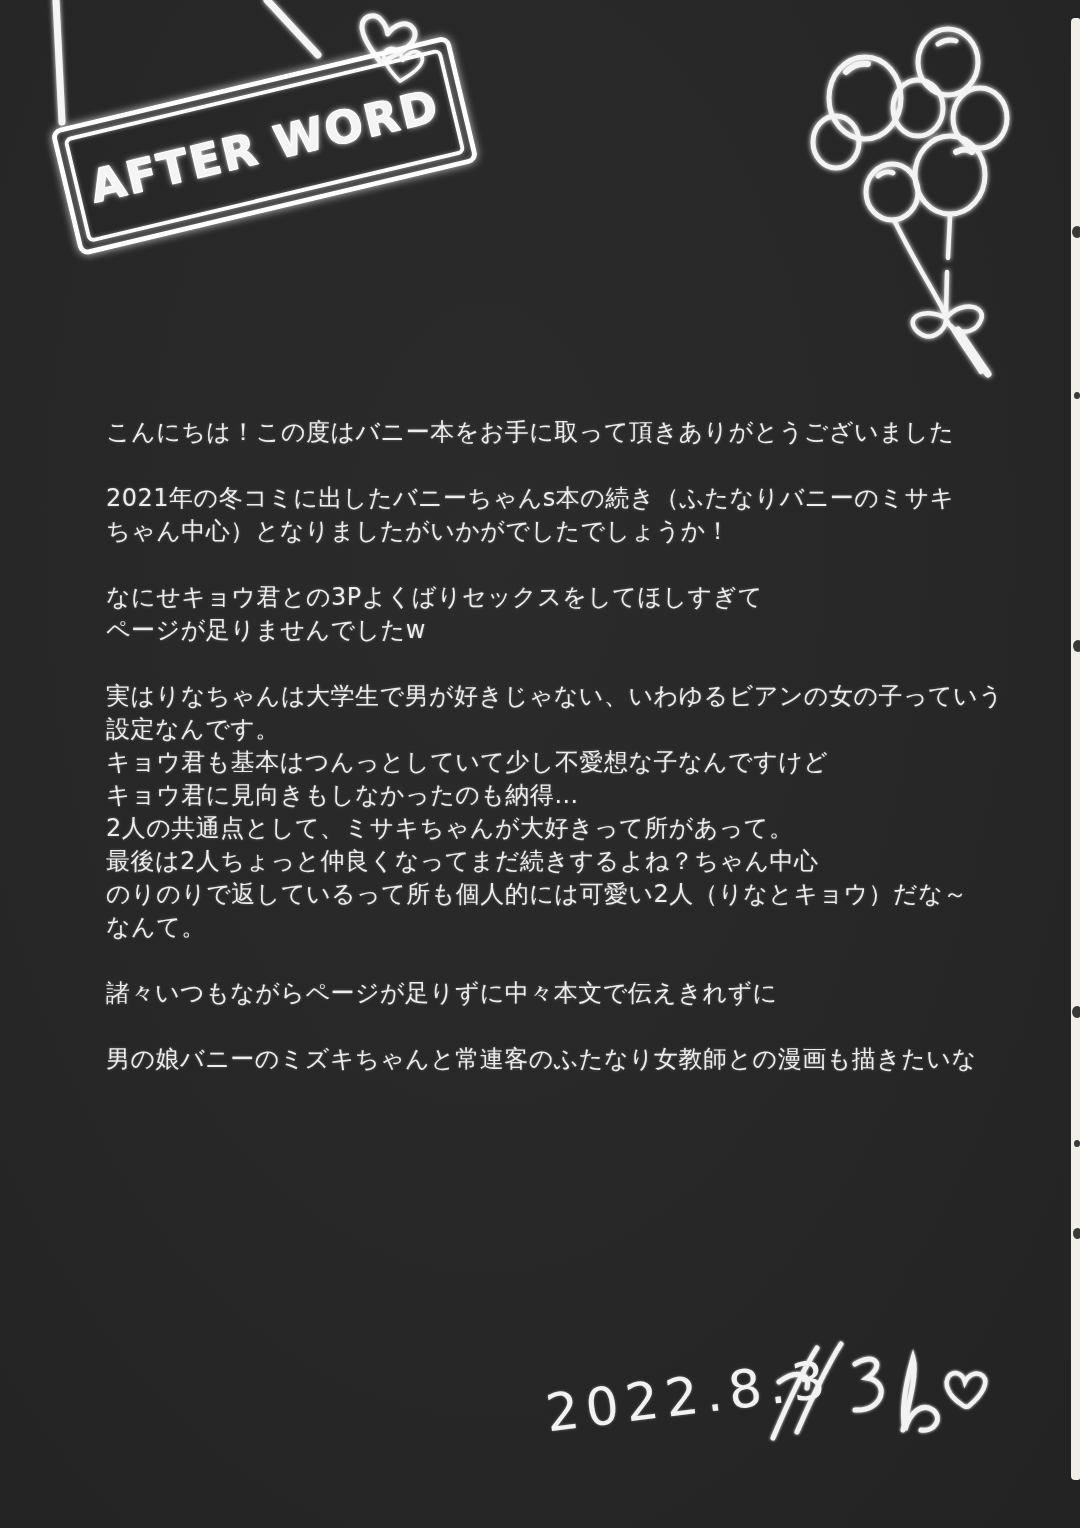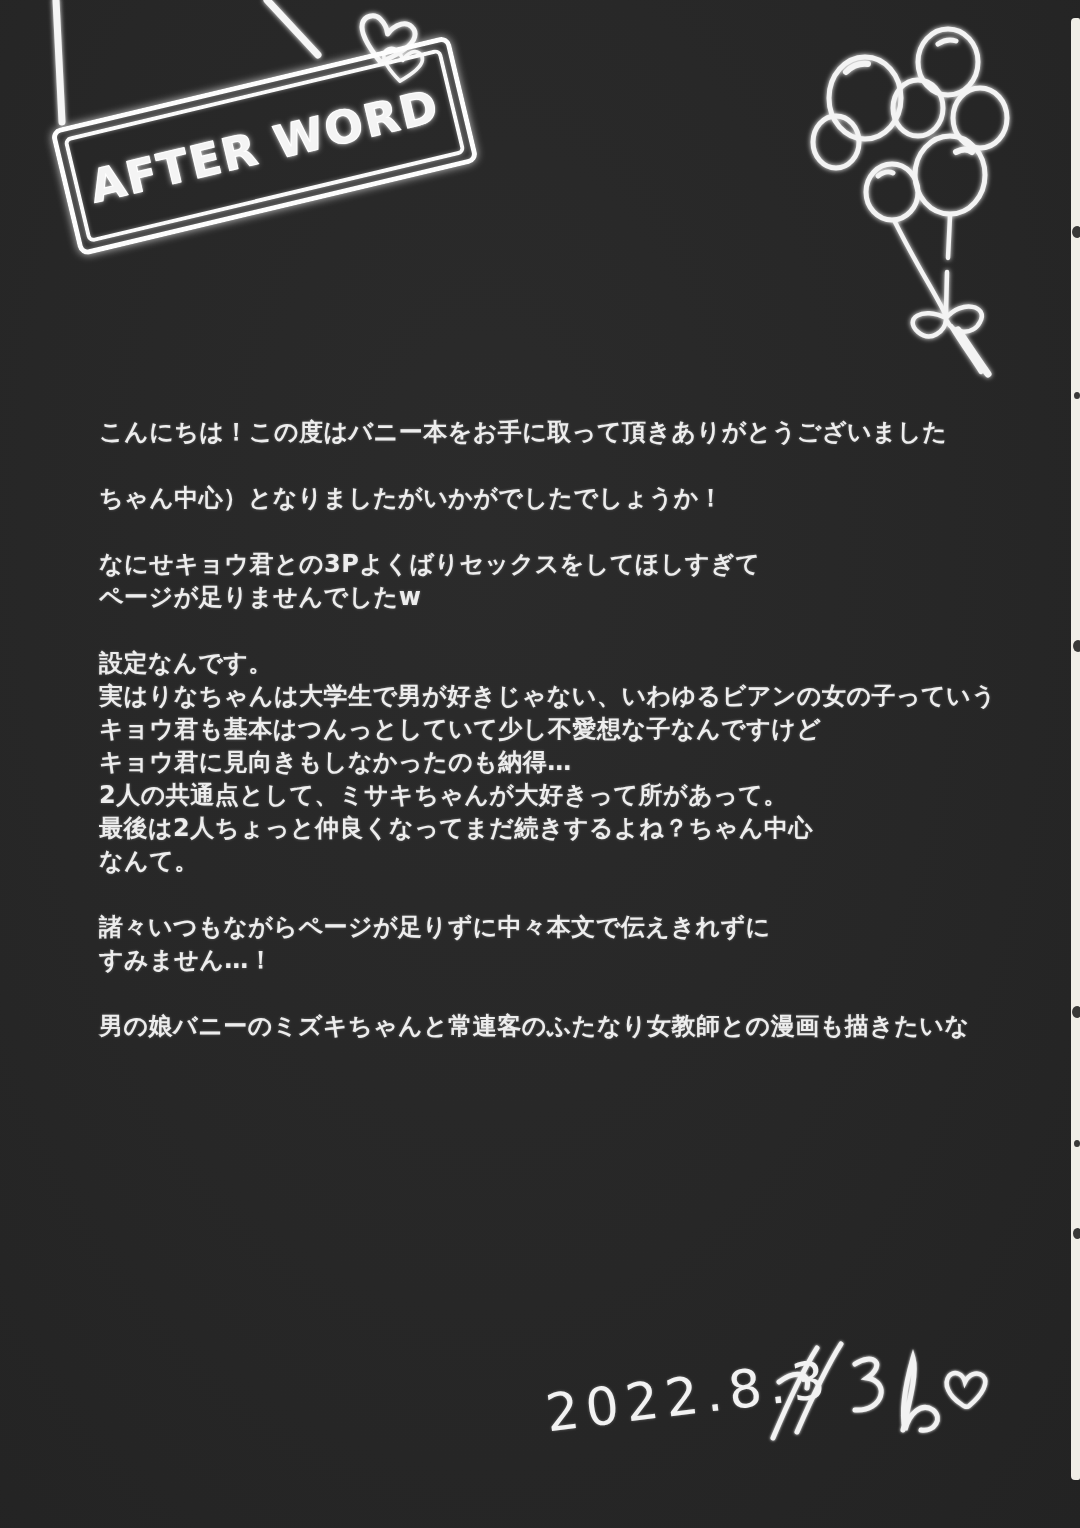--- a/index.html
+++ b/index.html
@@ -39,21 +39,21 @@
     text-shadow:0 0 6px rgba(255,255,255,.8),0 0 2px #fff;
     white-space:nowrap;
   }
   svg.deco{position:absolute;pointer-events:none;}
   
   .afterword{
     position:absolute;left:99px;top:416px;width:930px;
     color:#ededed;font-size:24px;line-height:33px;letter-spacing:.5px;
     text-shadow:0 0 3px rgba(255,255,255,.3);
   }
-  .para{margin:0 0 33px 0;font-weight:bold;}
+  .para{margin:0 0 33px 7px;}
   .line{white-space:nowrap;}
   .date{
     position:absolute;left:545px;top:1366px;
     color:#f2f2f2;font-size:52px;letter-spacing:7px;
     transform:rotate(-7deg);
     text-shadow:0 0 3px rgba(255,255,255,.35);
     white-space:nowrap;
   }
 </style>
 </head>
@@ -111,38 +111,39 @@
     <div class="sign-inner">
       <span class="sign-label">AFTER WORD</span>
     </div>
   </div>
 
   <div class="afterword">
     <div class="para">
       <div class="line">こんにちは！この度はバニー本をお手に取って頂きありがとうございました</div>
     </div>
     <div class="para">
+      <div class="line">2021年の冬コミに出したバニーちゃんs本の続き（ふたなりバニーのミサキ</div>
       <div class="line">ちゃん中心）となりましたがいかがでしたでしょうか！</div>
     </div>
     <div class="para">
       <div class="line">なにせキョウ君との3Pよくばりセックスをしてほしすぎて</div>
       <div class="line">ページが足りませんでしたw</div>
     </div>
     <div class="para">
+      <div class="line">実はりなちゃんは大学生で男が好きじゃない、いわゆるビアンの女の子っていう</div>
       <div class="line">設定なんです。</div>
-      <div class="line">実はりなちゃんは大学生で男が好きじゃない、いわゆるビアンの女の子っていう</div>
       <div class="line">キョウ君も基本はつんっとしていて少し不愛想な子なんですけど</div>
       <div class="line">キョウ君に見向きもしなかったのも納得…</div>
       <div class="line">2人の共通点として、ミサキちゃんが大好きって所があって。</div>
       <div class="line">最後は2人ちょっと仲良くなってまだ続きするよね？ちゃん中心</div>
+      <div class="line">のりのりで返しているって所も個人的には可愛い2人（りなとキョウ）だな～</div>
       <div class="line">なんて。</div>
     </div>
     <div class="para">
       <div class="line">諸々いつもながらページが足りずに中々本文で伝えきれずに</div>
-      <div class="line">すみません…！</div>
     </div>
     <div class="para">
       <div class="line">男の娘バニーのミズキちゃんと常連客のふたなり女教師との漫画も描きたいな</div>
     </div>
   </div>
 
   <div class="date">2022.8.3</div>
 
   <svg class="deco" style="left:755px;top:1330px;" width="240" height="140" viewBox="0 0 240 140">
     <defs>

